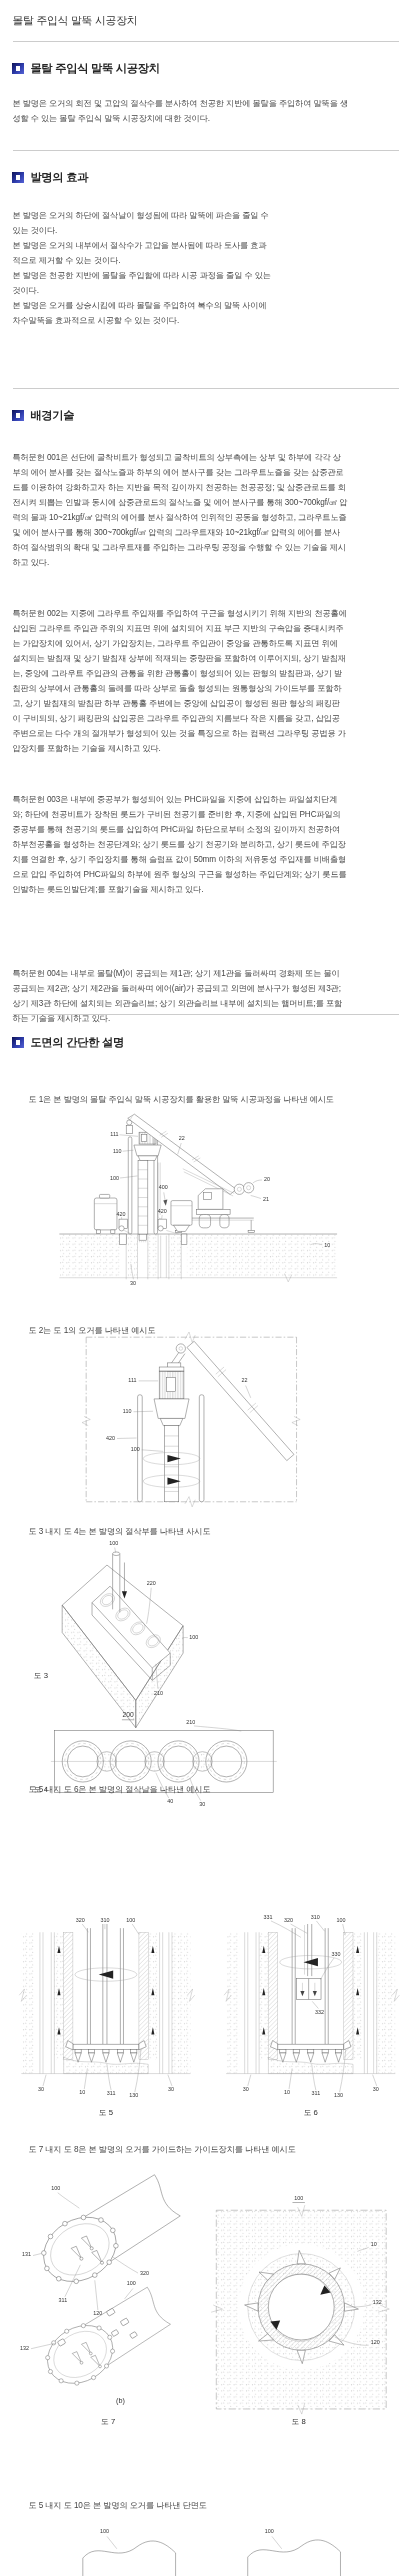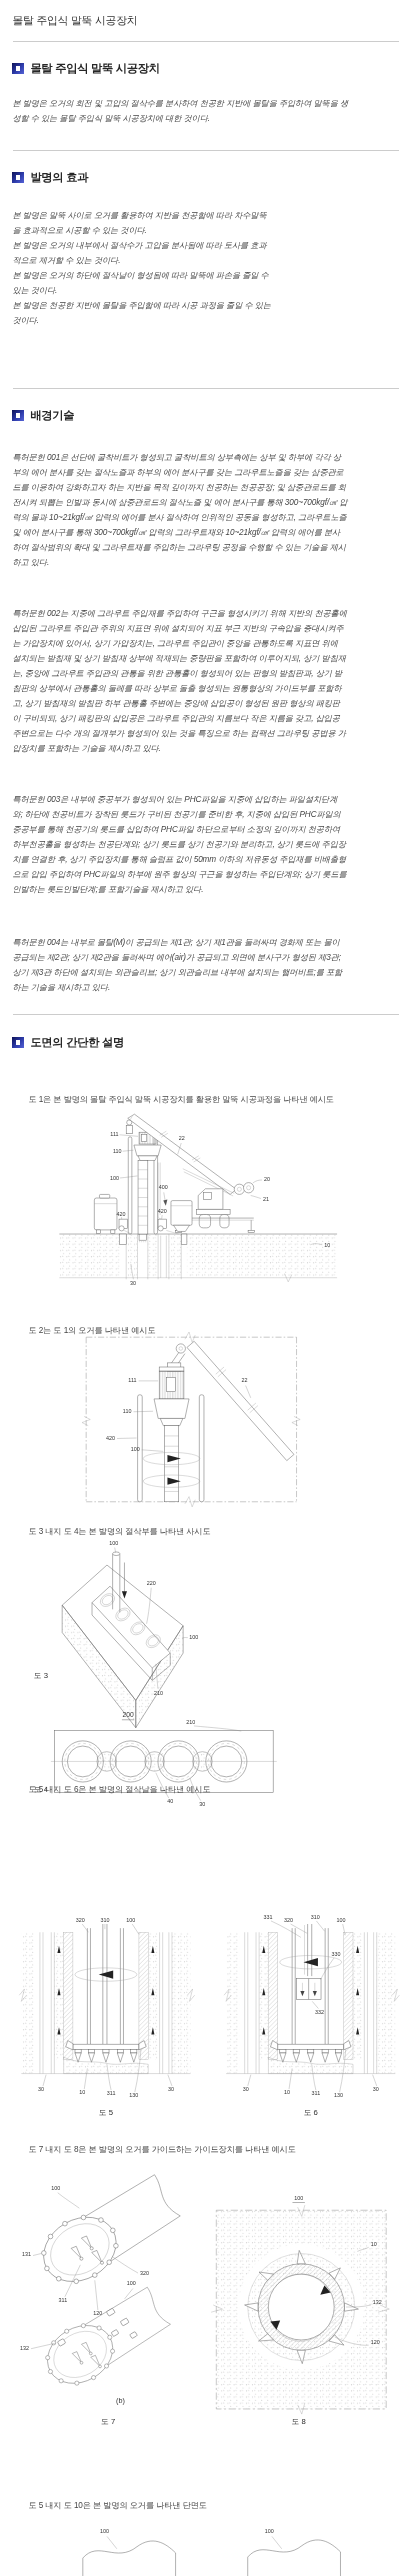--- a/index.html
+++ b/index.html
@@ -6,21 +6,21 @@
   .doc{position:relative;width:412px;height:3192px;background:#fff;overflow:hidden;
        font-family:"Liberation Sans","DejaVu Sans",sans-serif;}
   .abs{position:absolute;left:12.4px;}
   .pg-title{margin:0;font-size:10.8px;font-weight:400;color:#333;letter-spacing:-0.2px;}
   .rule{left:13px;width:386px;height:0;border-top:0.5px solid #cccccc;}
   .sec-h{display:flex;align-items:center;gap:6.7px;}
   .bullet{position:relative;width:11.3px;height:11.3px;flex:0 0 11.3px;
           background:linear-gradient(135deg,#0d1257 0%,#2e3cab 55%,#5563d6 100%);}
   .bullet::after{content:"";position:absolute;left:3.6px;top:3.6px;width:4.1px;height:4.1px;background:#fff;}
   .sec-t{font-size:11.3px;font-weight:700;color:#262626;letter-spacing:-0.3px;}
-  .body-t{margin:0;font-size:8.2px;line-height:15px;color:#454545;letter-spacing:-0.1px;font-style:italic;}
+  .body-t{margin:0;font-size:8.2px;line-height:15px;color:#454545;letter-spacing:-0.1px;}
   .cap{margin:16px;font-size:8.2px;color:#454545;letter-spacing:-0.1px;white-space:nowrap;}
   svg{overflow:visible;}
   .ln{stroke:#666;fill:none;stroke-width:1;}
   .lt{stroke:#999;fill:none;stroke-width:.7;}
   .wf{fill:#fff;stroke:#666;stroke-width:1;}
   .ld{stroke:#8a8a8a;stroke-width:.7;fill:none;}
   .dd{stroke:#888;stroke-width:.9;fill:none;stroke-dasharray:12 4 3 4;}
   text.ref{font-family:"Liberation Sans","DejaVu Sans",sans-serif;font-size:10.5px;fill:#333;}
   text.figcap{font-family:"Liberation Sans","DejaVu Sans",sans-serif;font-size:15px;fill:#2e2e2e;}
   text.sub{font-family:"Liberation Sans","DejaVu Sans",sans-serif;font-size:14px;fill:#333;}
@@ -62,36 +62,36 @@
   </div>
   <p class="body-t abs" style="top:96px;width:343px">본 발명은 오거의 회전 및 고압의 절삭수를 분사하여 천공한 지반에 몰탈을 주입하여 말뚝을 생성할 수 있는 몰탈 주입식 말뚝 시공장치에 대한 것이다.</p>
 
   <div class="rule abs" style="top:150px"></div>
 
   <div class="sec-h abs" style="top:170px">
     <span class="bullet"></span>
     <span class="sec-t">발명의 효과</span>
   </div>
   <div class="abs" style="top:208px;width:260px">
-    <p class="body-t">본 발명은 말뚝 사이로 오거를 활용하여 지반을 천공함에 따라 차수말뚝을 효과적으로 시공할 수 있는 것이다.</p>
+    <p class="body-t">본 발명은 오거의 하단에 절삭날이 형성됨에 따라 말뚝에 파손을 줄일 수 있는 것이다.</p>
     <p class="body-t">본 발명은 오거의 내부에서 절삭수가 고압을 분사됨에 따라 토사를 효과적으로 제거할 수 있는 것이다.</p>
-    <p class="body-t">본 발명은 오거의 하단에 절삭날이 형성됨에 따라 말뚝에 파손을 줄일 수 있는 것이다.</p>
     <p class="body-t">본 발명은 천공한 지반에 몰탈을 주입함에 따라 시공 과정을 줄일 수 있는 것이다.</p>
+    <p class="body-t">본 발명은 오거를 상승시킴에 따라 몰탈을 주입하여 복수의 말뚝 사이에 차수말뚝을 효과적으로 시공할 수 있는 것이다.</p>
   </div>
 
   <div class="rule abs" style="top:388px"></div>
 
   <div class="sec-h abs" style="top:408px">
     <span class="bullet"></span>
     <span class="sec-t">배경기술</span>
   </div>
   <p class="body-t abs" style="top:450px;width:335px">특허문헌 001은 선단에 굴착비트가 형성되고 굴착비트의 상부측에는 상부 및 하부에 각각 상부의 에어 분사를 갖는 절삭노즐과 하부의 에어 분사구를 갖는 그라우트노즐을 갖는 삼중관로드를 이용하여 강화하고자 하는 지반을 목적 깊이까지 천공하는 천공공정; 및 삼중관로드를 회전시켜 되뽑는 인발과 동시에 삼중관로드의 절삭노즐 및 에어 분사구를 통해 300~700kgf/㎠ 압력의 물과 10~21kgf/㎠ 압력의 에어를 분사 절삭하여 인위적인 공동을 형성하고, 그라우트노즐 및 에어 분사구를 통해 300~700kgf/㎠ 압력의 그라우트재와 10~21kgf/㎠ 압력의 에어를 분사하여 절삭범위의 확대 및 그라우트재를 주입하는 그라우팅 공정을 수행할 수 있는 기술을 제시하고 있다.</p>
   <p class="body-t abs" style="top:606px;width:335px">특허문헌 002는 지중에 그라우트 주입재를 주입하여 구근을 형성시키기 위해 지반의 천공홀에 삽입된 그라우트 주입관 주위의 지표면 위에 설치되어 지표 부근 지반의 구속압을 증대시켜주는 가압장치에 있어서, 상기 가압장치는, 그라우트 주입관이 중앙을 관통하도록 지표면 위에 설치되는 받침재 및 상기 받침재 상부에 적재되는 중량판을 포함하여 이루어지되, 상기 받침재는, 중앙에 그라우트 주입관의 관통을 위한 관통홀이 형성되어 있는 판형의 받침판과, 상기 받침판의 상부에서 관통홀의 둘레를 따라 상부로 돌출 형성되는 원통형상의 가이드부를 포함하고, 상기 받침재의 받침판 하부 관통홀 주변에는 중앙에 삽입공이 형성된 원판 형상의 패킹판이 구비되되, 상기 패킹판의 삽입공은 그라우트 주입관의 지름보다 작은 지름을 갖고, 삽입공 주변으로는 다수 개의 절개부가 형성되어 있는 것을 특징으로 하는 컴팩션 그라우팅 공법용 가압장치를 포함하는 기술을 제시하고 있다.</p>
   <p class="body-t abs" style="top:792px;width:335px">특허문헌 003은 내부에 중공부가 형성되어 있는 PHC파일을 지중에 삽입하는 파일설치단계와; 하단에 천공비트가 장착된 롯드가 구비된 천공기를 준비한 후, 지중에 삽입된 PHC파일의 중공부를 통해 천공기의 롯드를 삽입하여 PHC파일 하단으로부터 소정의 깊이까지 천공하여 하부천공홀을 형성하는 천공단계와; 상기 롯드를 상기 천공기와 분리하고, 상기 롯드에 주입장치를 연결한 후, 상기 주입장치를 통해 슬럼프 값이 50mm 이하의 저유동성 주입재를 비배출형으로 압입 주입하여 PHC파일의 하부에 원주 형상의 구근을 형성하는 주입단계와; 상기 롯드를 인발하는 롯드인발단계;를 포함기술을 제시하고 있다.</p>
-  <p class="body-t abs" style="top:935px;width:335px">특허문헌 004는 내부로 몰탈(M)이 공급되는 제1관; 상기 제1관을 둘러싸며 경화제 또는 물이 공급되는 제2관; 상기 제2관을 둘러싸며 에어(air)가 공급되고 외면에 분사구가 형성된 제3관; 상기 제3관 하단에 설치되는 외관슬리브; 상기 외관슬리브 내부에 설치되는 햄머비트;를 포함하는 기술을 제시하고 있다.</p>
+  <p class="body-t abs" style="top:966px;width:335px">특허문헌 004는 내부로 몰탈(M)이 공급되는 제1관; 상기 제1관을 둘러싸며 경화제 또는 물이 공급되는 제2관; 상기 제2관을 둘러싸며 에어(air)가 공급되고 외면에 분사구가 형성된 제3관; 상기 제3관 하단에 설치되는 외관슬리브; 상기 외관슬리브 내부에 설치되는 햄머비트;를 포함하는 기술을 제시하고 있다.</p>
 
   <div class="rule abs" style="top:1014px"></div>
 
   <div class="sec-h abs" style="top:1035px">
     <span class="bullet"></span>
     <span class="sec-t">도면의 간단한 설명</span>
   </div>
 
   <p class="cap abs" style="top:1078px">도 1은 본 발명의 몰탈 주입식 말뚝 시공장치를 활용한 말뚝 시공과정을 나타낸 예시도</p>
 

